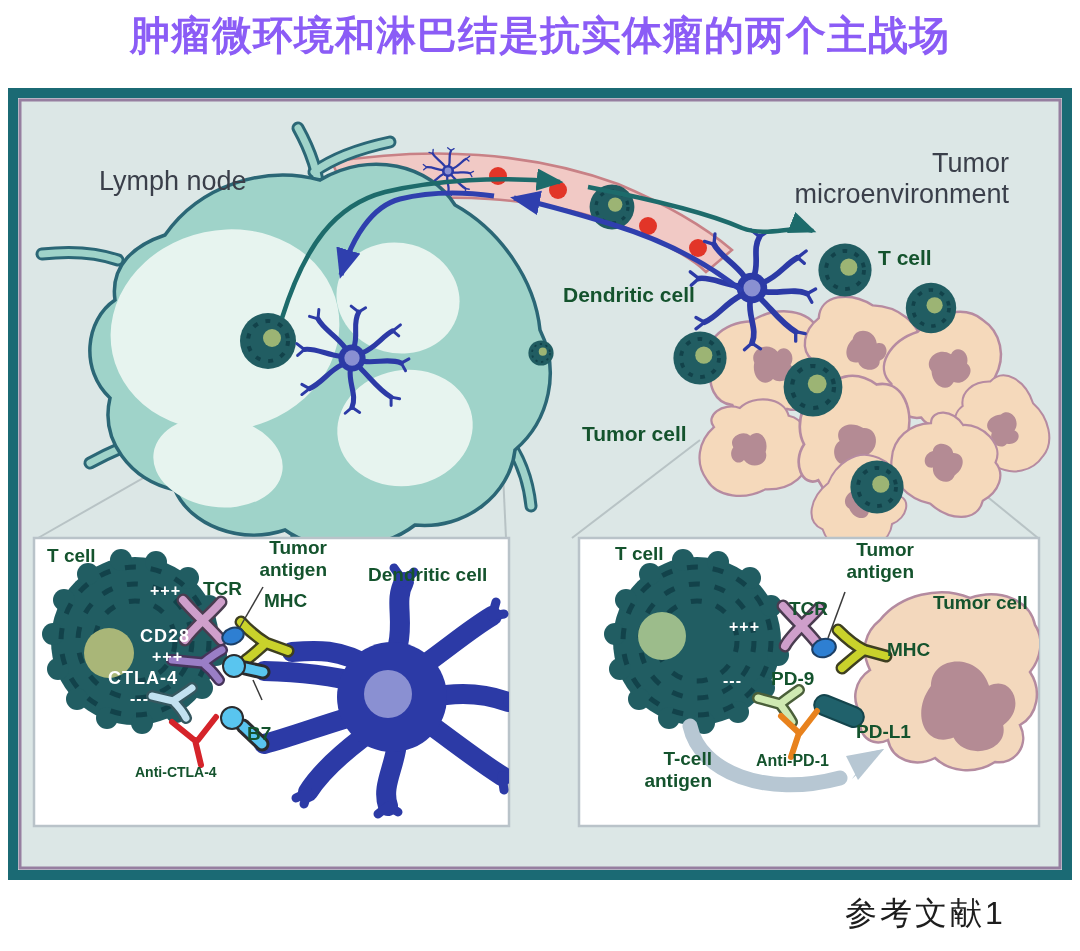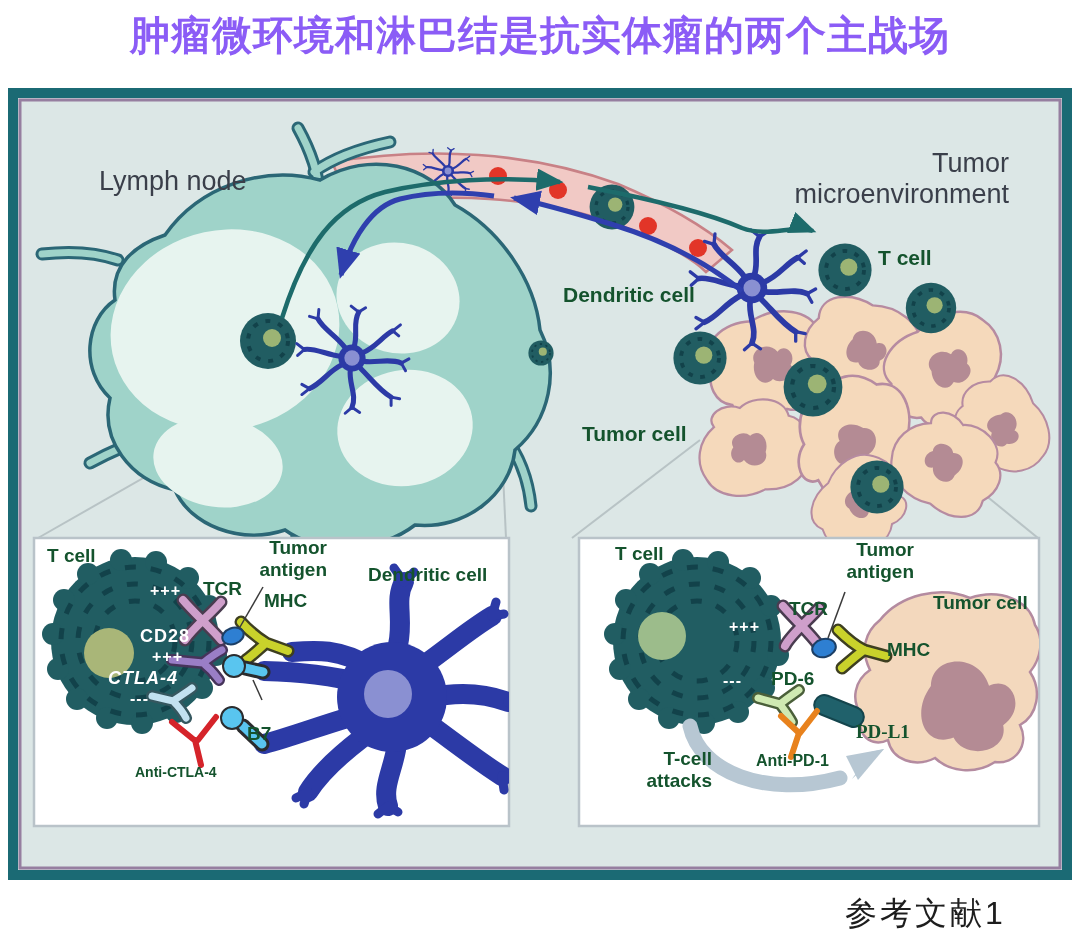--- a/index.html
+++ b/index.html
@@ -319,33 +319,33 @@
 
   <div class="lbl" style="left:47px;top:545px;">T cell</div>
   <div class="lbl ctr" style="left:245px;top:537px;width:82px;">Tumor
 antigen</div>
   <div class="lbl" style="left:203px;top:578px;">TCR</div>
   <div class="lbl" style="left:264px;top:590px;">MHC</div>
   <div class="lbl" style="left:368px;top:564px;">Dendritic cell</div>
   <div class="lbl wht" style="left:150px;top:582px;">+++</div>
   <div class="lbl wht" style="left:140px;top:626px;font-size:18px;text-align:center;">CD28</div>
   <div class="lbl wht" style="left:152px;top:648px;">+++</div>
-  <div class="lbl wht" style="left:108px;top:668px;font-size:18px;font-style:italic;">CTLA-4</div>
+  <div class="lbl wht" style="left:108px;top:668px;font-size:18px;">CTLA-4</div>
   <div class="lbl wht" style="left:130px;top:690px;">---</div>
   <div class="lbl" style="left:247px;top:723px;">B7</div>
   <div class="lbl" style="left:135px;top:764px;font-size:14px;">Anti-CTLA-4</div>
 
   <div class="lbl" style="left:615px;top:543px;">T cell</div>
   <div class="lbl ctr" style="left:832px;top:539px;width:82px;">Tumor
 antigen</div>
   <div class="lbl" style="left:789px;top:598px;">TCR</div>
   <div class="lbl" style="left:887px;top:639px;">MHC</div>
   <div class="lbl" style="left:933px;top:592px;">Tumor cell</div>
   <div class="lbl wht" style="left:729px;top:618px;">+++</div>
   <div class="lbl wht" style="left:723px;top:672px;">---</div>
-  <div class="lbl" style="left:771px;top:668px;">PD-6</div>
-  <div class="lbl" style="left:856px;top:721px;font-family:Liberation Serif, serif;">PD-L1</div>
+  <div class="lbl" style="left:771px;top:668px;">PD-9</div>
+  <div class="lbl" style="left:856px;top:721px;">PD-L1</div>
   <div class="lbl" style="left:756px;top:752px;font-size:16px;">Anti-PD-1</div>
   <div class="lbl ctr" style="left:626px;top:748px;width:86px;">T-cell
-attacks</div>
+antigen</div>
 
   <div class="ref">参考文献1</div>
 </div>
 
 </body></html>

